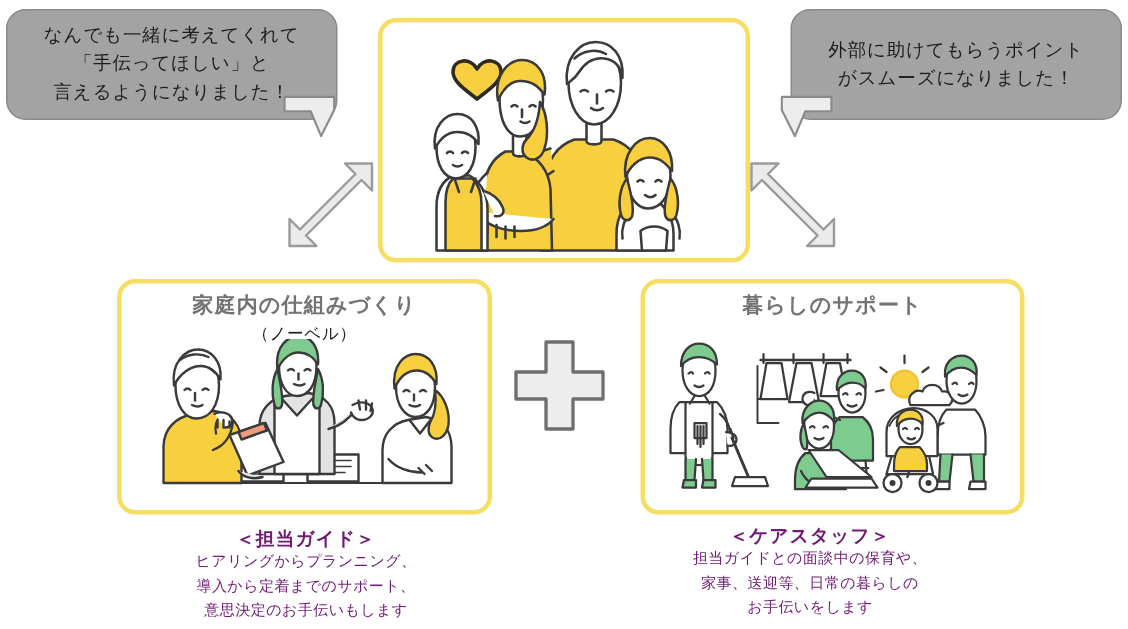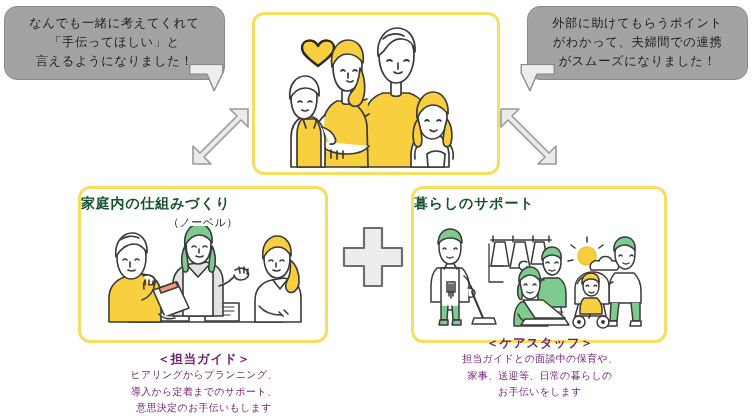--- a/index.html
+++ b/index.html
@@ -96,33 +96,33 @@
     box-sizing: border-box;
     overflow: hidden;
   }
   .card-left {
     left: 78px;
     top: 186px;
     width: 250px;
     height: 157px;
   }
   .card-right {
-    left: 411px;
+    left: 427px;
     top: 186px;
     width: 256px;
     height: 157px;
     font-family: Liberation Serif, serif;
   }
   .card-title {
-    text-align: left;
+    text-align: center;
     font-size: 14px;
     font-weight: 700;
     letter-spacing: 0.8px;
     margin-top: 6px;
-    color: #14532d;
+    color: #737373;
     white-space: nowrap;
   }
   .card-sub {
     text-align: center;
     font-size: 11px;
     letter-spacing: 0.5px;
     margin-top: 2px;
     color: #1d1d1d;
     white-space: nowrap;
   }
@@ -144,21 +144,21 @@
     height: 66px;
   }
 
   
   .caption {
     position: absolute;
     text-align: center;
     color: #701a75;
   }
   .caption-left { left: 68px; top: 350px; width: 272px; }
-  .caption-right { left: 404px; top: 334px; width: 272px; }
+  .caption-right { left: 404px; top: 348px; width: 272px; }
   .caption .head {
     font-size: 12.4px;
     font-weight: 700;
     letter-spacing: 0.8px;
     line-height: 17px;
     white-space: nowrap;
   }
   .caption .body-line {
     font-size: 10px;
     line-height: 16.5px;
@@ -176,21 +176,20 @@
     <div class="line">「手伝ってほしい」と</div>
     <div class="line">言えるようになりました！</div>
   </div>
   <svg class="tail tail-left" width="46" height="40" viewBox="0 0 46 40">
     <path d="M2 0 L40 0 L40 10 L30 30 L22 11 L2 11 Z" fill="#ededed" stroke="#8a8a8a" stroke-width="1.6" stroke-linejoin="round"></path>
     <path d="M3 1 L39 1 L39 6 L20 6 Z" fill="#ededed" stroke="none"></path>
   </svg>
 
   <div class="bubble bubble-right">
     <div class="line">外部に助けてもらうポイント</div>
-    <div class="line">がわかって、夫婦間での連携</div>
     <div class="line">がスムーズになりました！</div>
   </div>
   <svg class="tail tail-right" width="46" height="40" viewBox="0 0 46 40">
     <path d="M44 0 L6 0 L6 10 L16 30 L24 11 L44 11 Z" fill="#ededed" stroke="#8a8a8a" stroke-width="1.6" stroke-linejoin="round"></path>
     <path d="M43 1 L7 1 L7 6 L26 6 Z" fill="#ededed" stroke="none"></path>
   </svg>
 
   <div class="center-panel">
     <svg width="242" height="157" viewBox="0 0 242 157">
       <g stroke="#3a3a3a" stroke-width="1.7" fill="none" stroke-linecap="round" stroke-linejoin="round">

